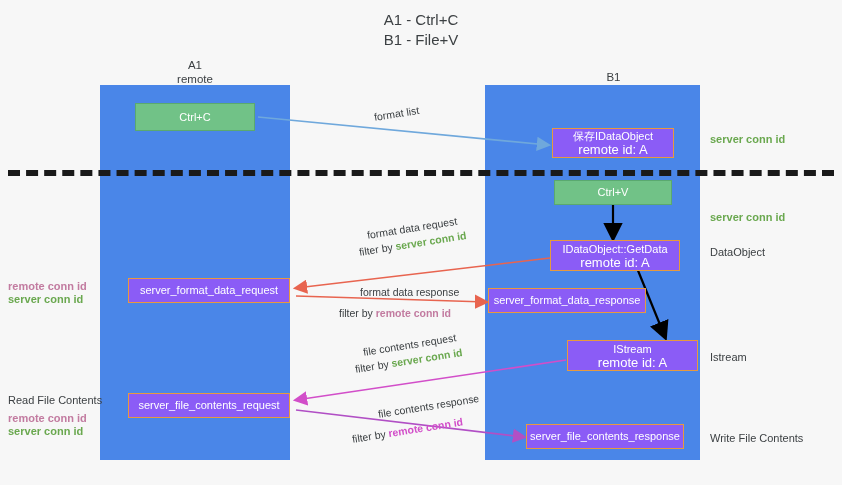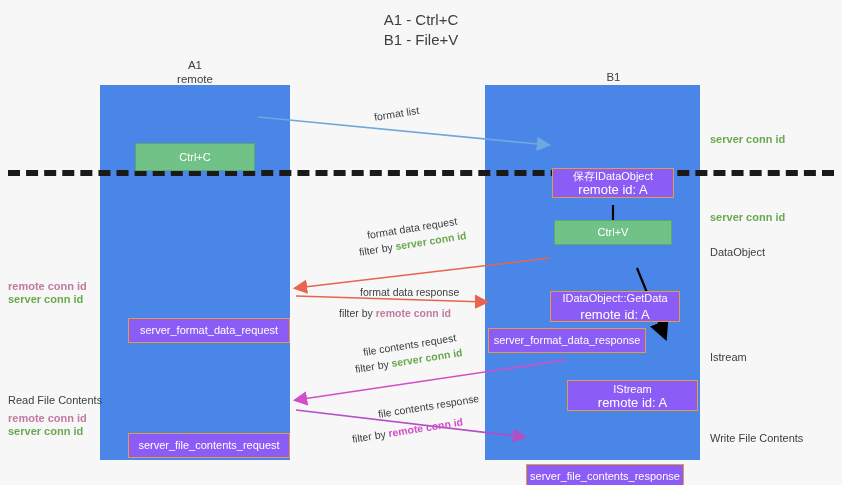--- a/index.html
+++ b/index.html
@@ -28,21 +28,21 @@
   .lane{
     position:absolute;background:#4a86e8;
   }
   #lane-a{left:100px;top:85px;width:190px;height:375px;}
   #lane-b{left:485px;top:85px;width:215px;height:375px;}
 
   
   .box{
     position:absolute;box-sizing:border-box;
     display:flex;flex-direction:column;align-items:center;justify-content:center;
-    color:#ffffff;font-size:11px;line-height:13px;text-align:center;margin-top:40px;
+    color:#ffffff;font-size:11px;line-height:13px;text-align:center;
   }
   .box.green{background:#71c287;border:1px solid #5aa96f;}
   .box.orange{background:#8b5cf6;border:1px solid #e79a3e;}
   .box .l2{font-size:13px;}
 
   
   .divider{
     position:absolute;left:8px;top:170px;width:826px;height:0;
     border-top:6px dashed #1a1a1a;
   }
@@ -126,21 +126,21 @@
 
   <div class="box orange" style="left:552px;top:128px;width:122px;height:30px;">
     <div>保存IDataObject</div>
     <div class="l2">remote id: A</div>
   </div>
 
   <div class="box green" style="left:554px;top:180px;width:118px;height:25px;">
     <div>Ctrl+V</div>
   </div>
 
-  <div class="box orange" style="left:550px;top:251px;width:130px;height:31px;justify-content:space-between;">
+  <div class="box orange" style="left:550px;top:240px;width:130px;height:31px;">
     <div>IDataObject::GetData</div>
     <div class="l2">remote id: A</div>
   </div>
 
   <div class="box orange" style="left:488px;top:288px;width:158px;height:25px;">
     <div>server_format_data_response</div>
   </div>
 
   <div class="box orange" style="left:128px;top:278px;width:162px;height:25px;">
     <div>server_format_data_request</div>

